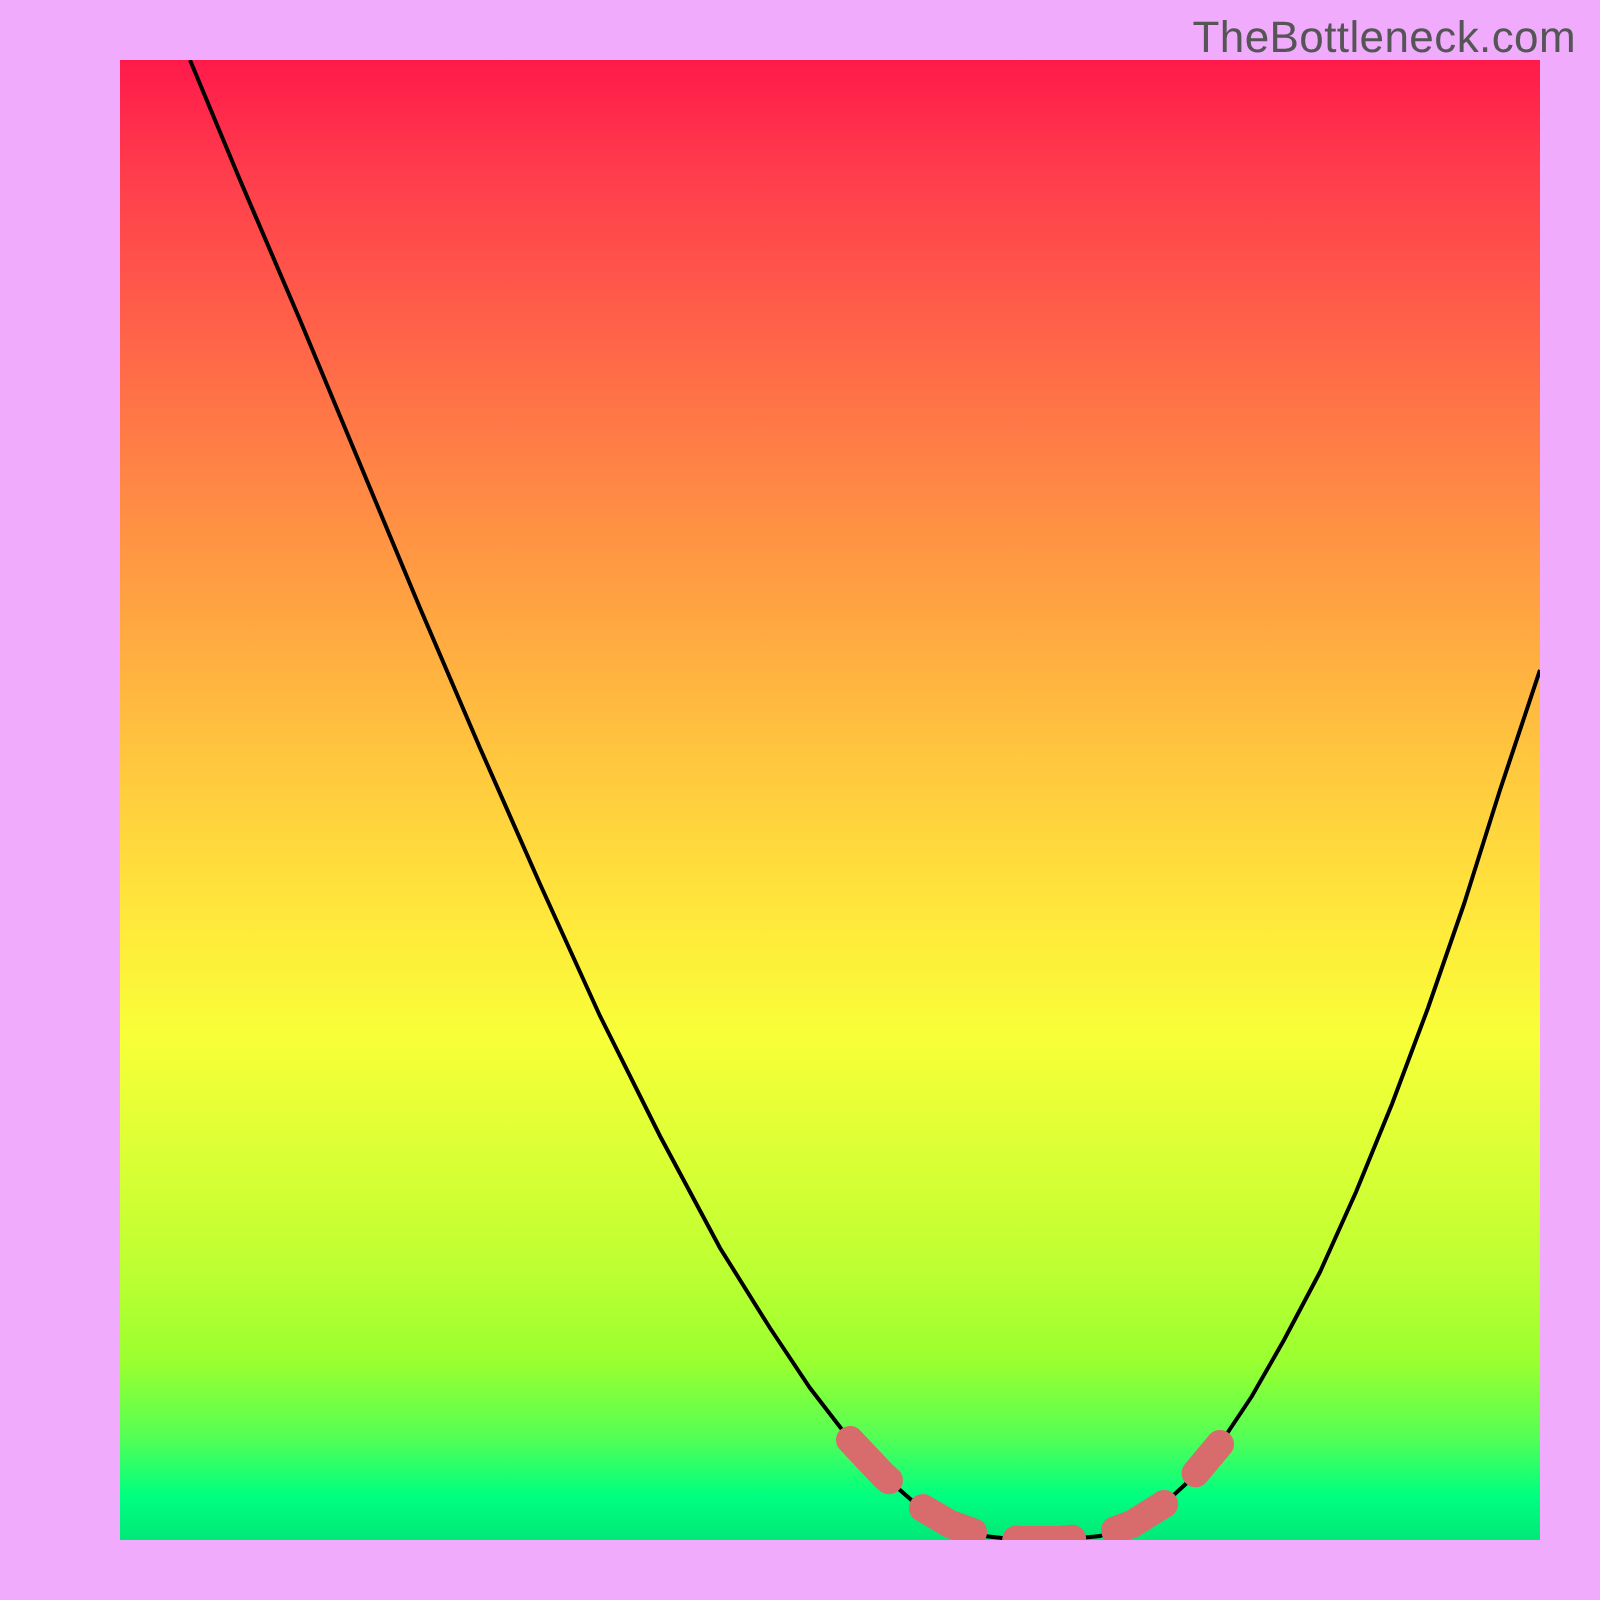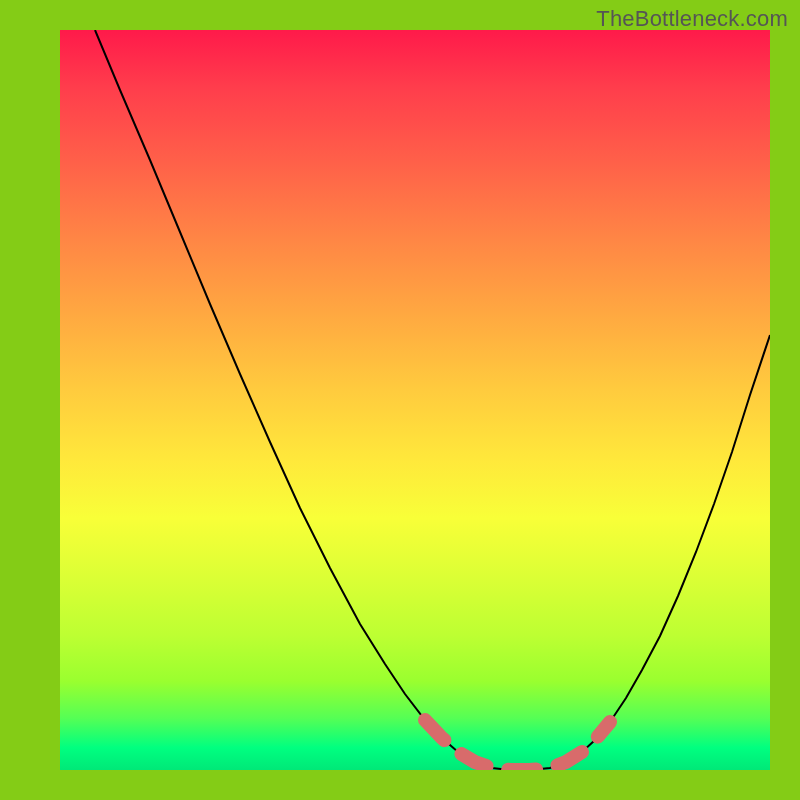--- a/index.html
+++ b/index.html
@@ -10,21 +10,21 @@
     background: #000;
     font-family: Arial, Helvetica, sans-serif;
     overflow: hidden;
   }
   .frame {
     position: absolute;
     left: 0;
     top: 0;
     width: 800px;
     height: 800px;
-    background: #84cc16;
+    background: #f0abfc;
   }
   .plot-area {
     position: absolute;
     left: 60px;
     top: 30px;
     width: 710px;
     height: 740px;
     background: linear-gradient(to bottom,
       #ff1a4a 0%,
       #ff3e4c 8%,

